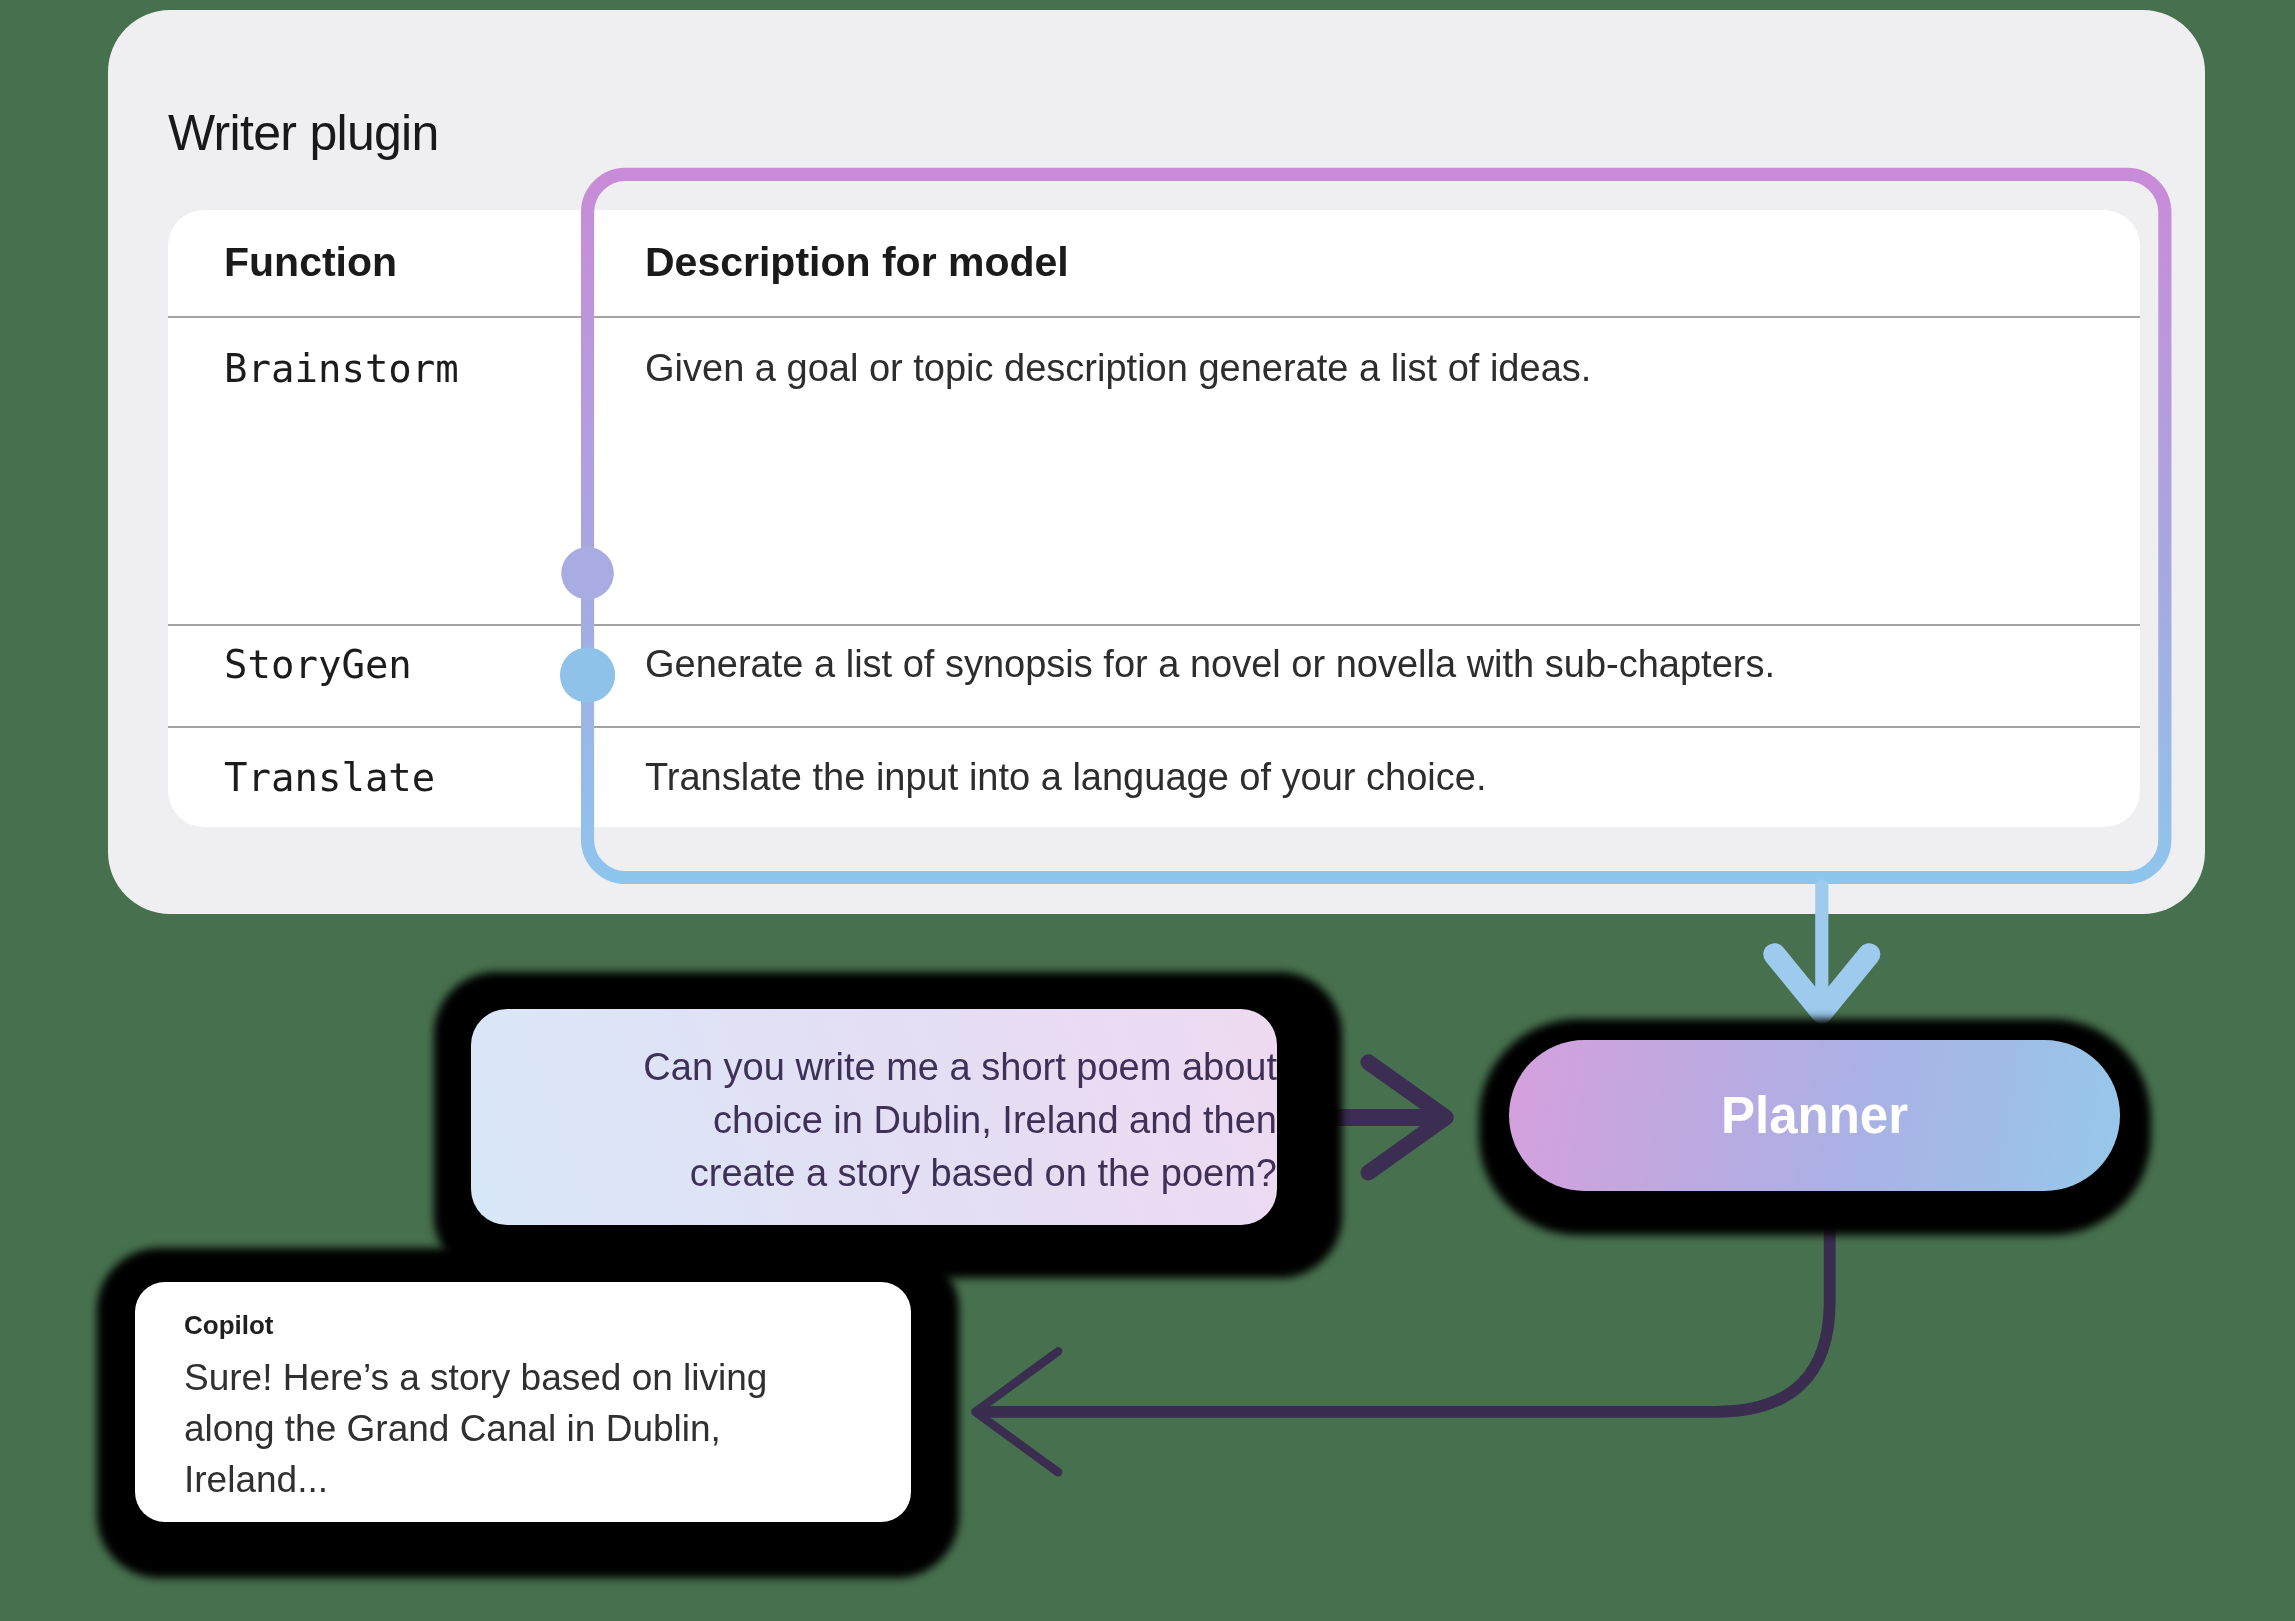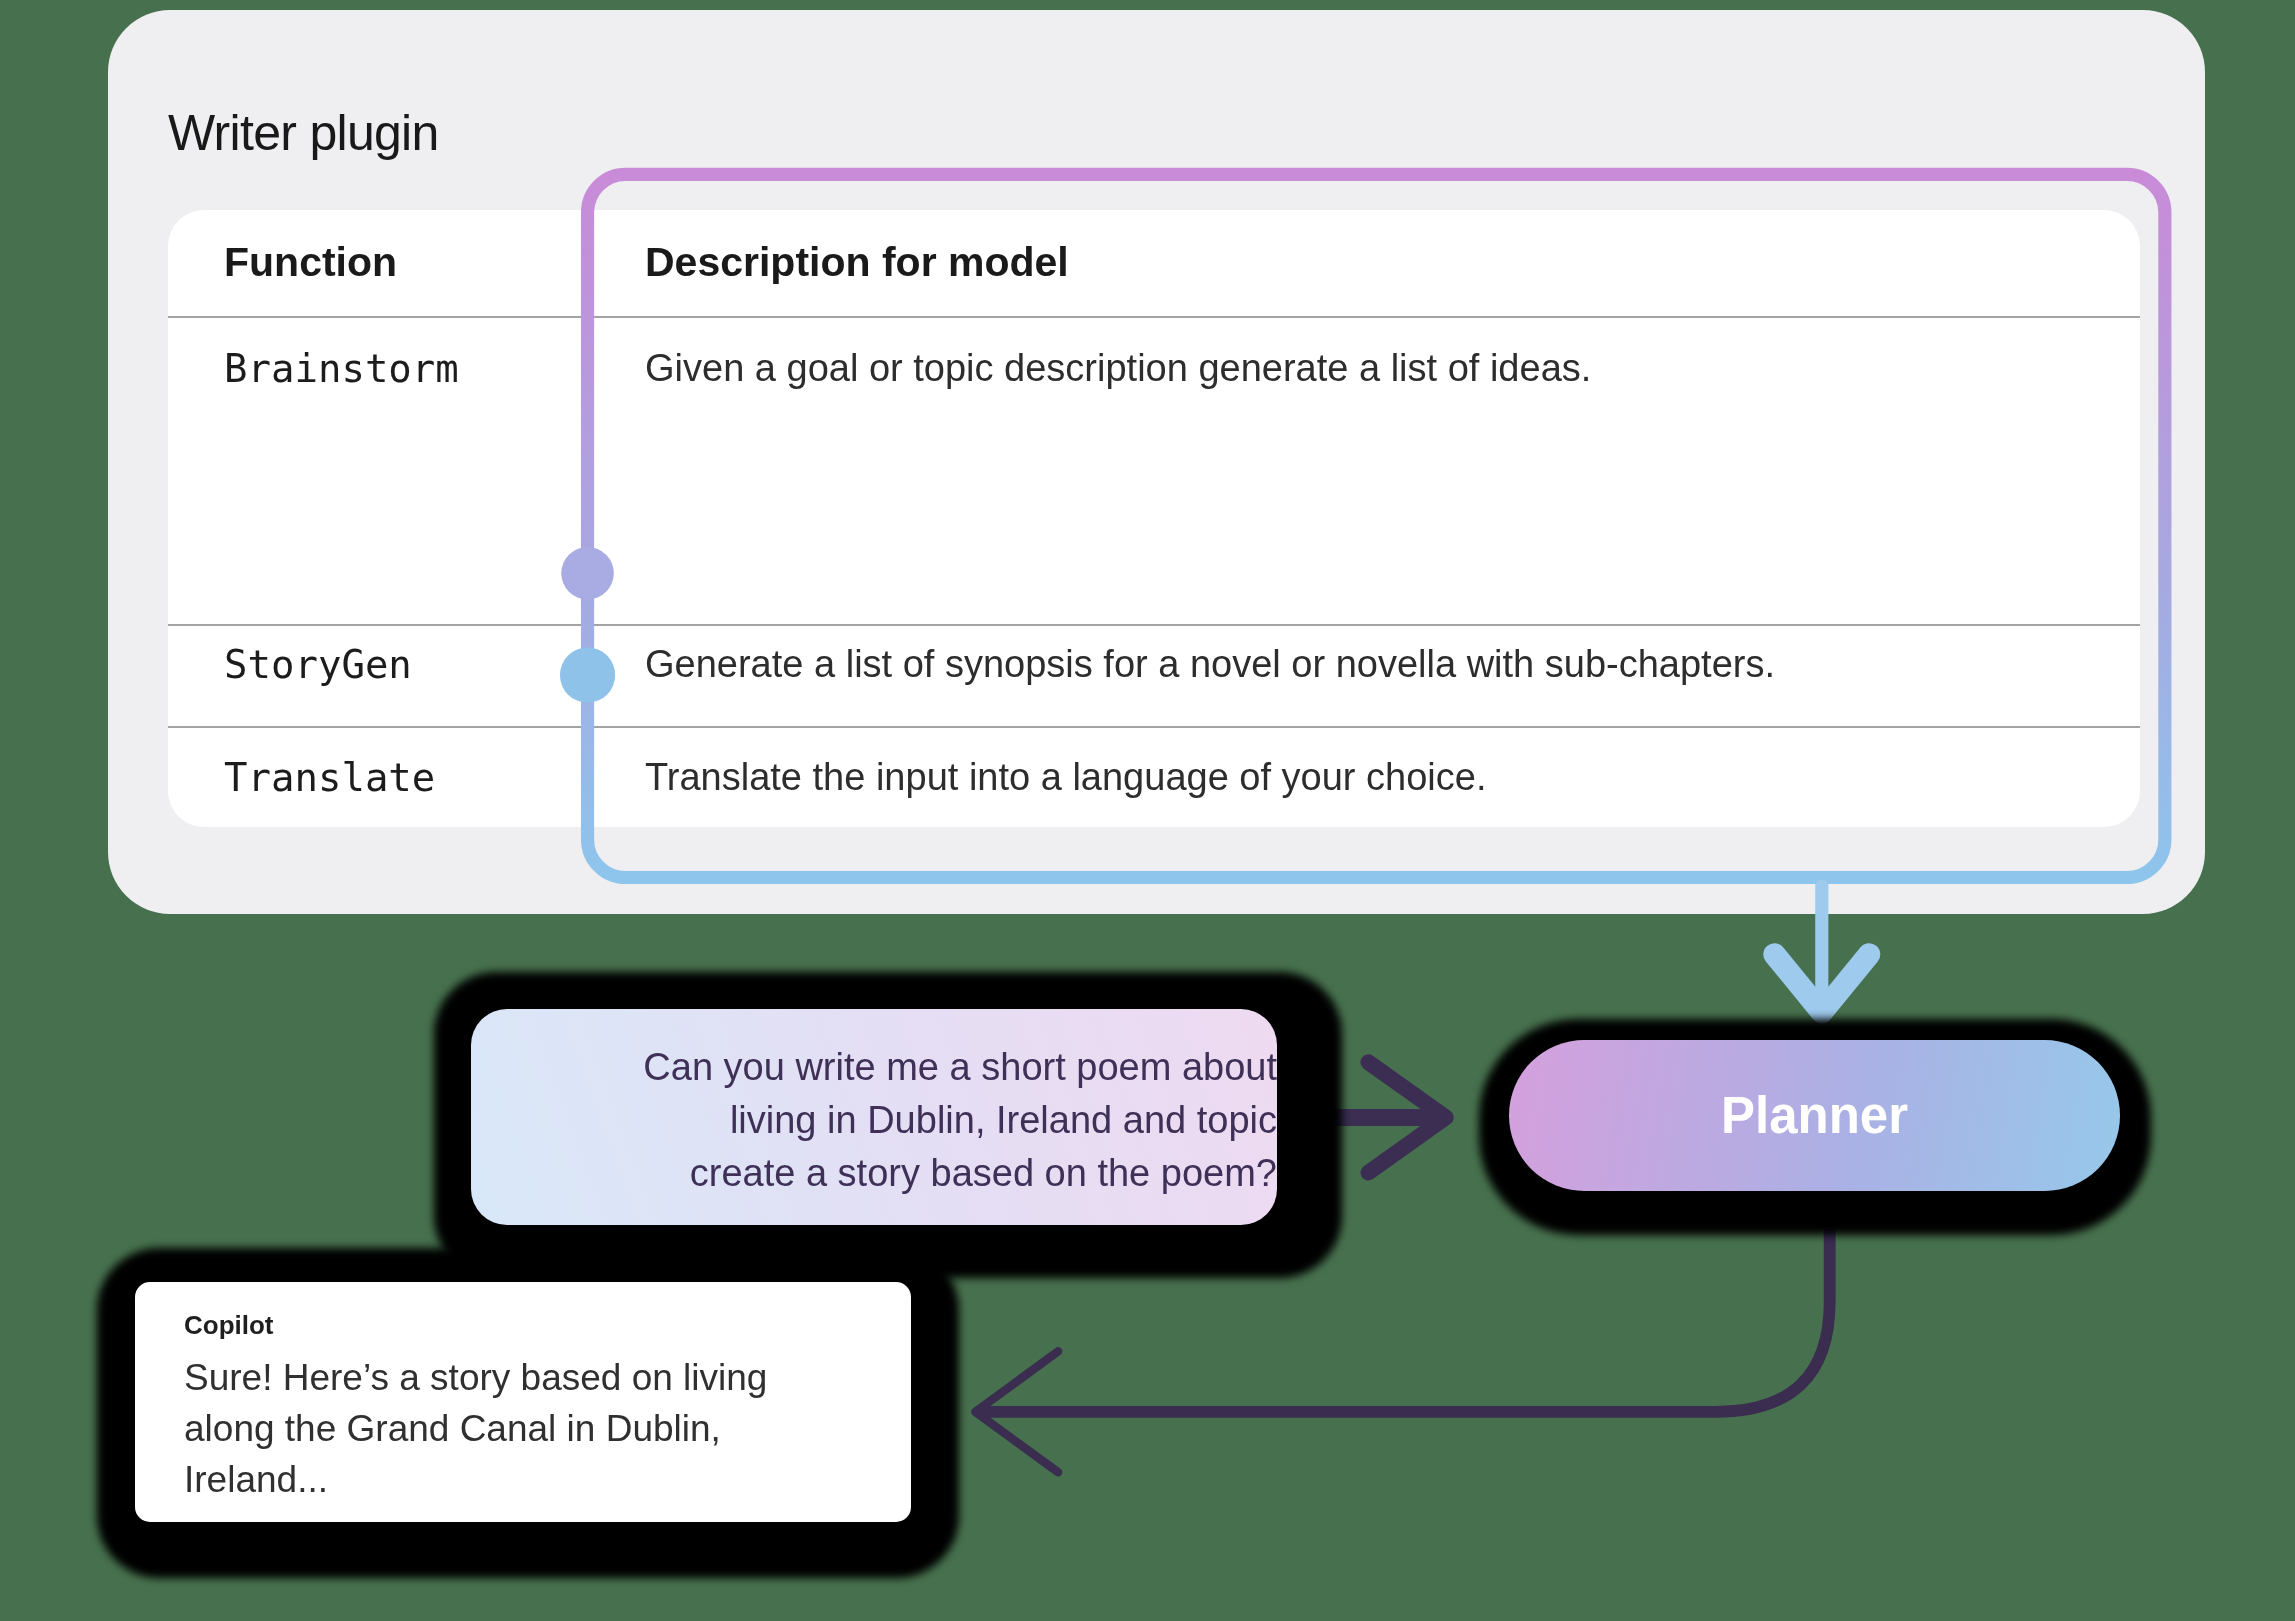--- a/index.html
+++ b/index.html
@@ -43,21 +43,21 @@
                border-radius:36px;z-index:5;box-sizing:border-box;padding:32px 0 0 49px;
                background:linear-gradient(70deg,#D8E8F8 0%,#E4DEF4 55%,#EEDAF1 100%);text-align:right;}
   .user-line{font-size:38px;line-height:53px;color:#3E3057;}
 
   .planner-pill{position:absolute;left:1509px;top:1040px;width:611px;height:151px;
                 border-radius:76px;z-index:5;display:flex;align-items:center;justify-content:center;
                 background:linear-gradient(100deg,#D5A0DD 0%,#ABB0E4 55%,#96C8EA 100%);}
   .planner-label{font-size:51px;font-weight:700;color:#FFFFFF;}
 
   .copilot-bubble{position:absolute;left:135px;top:1282px;width:776px;height:240px;
-                  border-radius:15px;background:#FFFFFF;z-index:5;box-sizing:border-box;
+                  border-radius:30px;background:#FFFFFF;z-index:5;box-sizing:border-box;
                   padding:28px 0 0 49px;}
   .copilot-name{font-size:26px;font-weight:700;color:#1F1F1F;margin-bottom:10.5px;}
   .copilot-line{font-size:37px;line-height:51px;color:#303030;}
 </style>
 </head>
 <body>
 
 <div class="stage">
 
   <div class="gray-card"></div>
@@ -111,21 +111,21 @@
     </g>
 
     <g stroke="#3A2D50" fill="none" stroke-linecap="round" stroke-linejoin="round">
       <path d="M2784,1824 L2784,1980 Q2784,2148 2610,2148 L1492,2148" stroke-width="18"></path>
       <path d="M1610,2056 L1484,2148 L1610,2240" stroke-width="13"></path>
     </g>
   </svg>
 
   <div class="user-bubble">
     <div class="user-line">Can you write me a short poem about</div>
-    <div class="user-line">living in Dublin, Ireland and topic</div>
+    <div class="user-line">choice in Dublin, Ireland and then</div>
     <div class="user-line">create a story based on the poem?</div>
   </div>
 
   <div class="planner-pill">
     <div class="planner-label">Planner</div>
   </div>
 
   <div class="copilot-bubble">
     <div class="copilot-name">Copilot</div>
     <div class="copilot-line">Sure! Here’s a story based on living</div>

